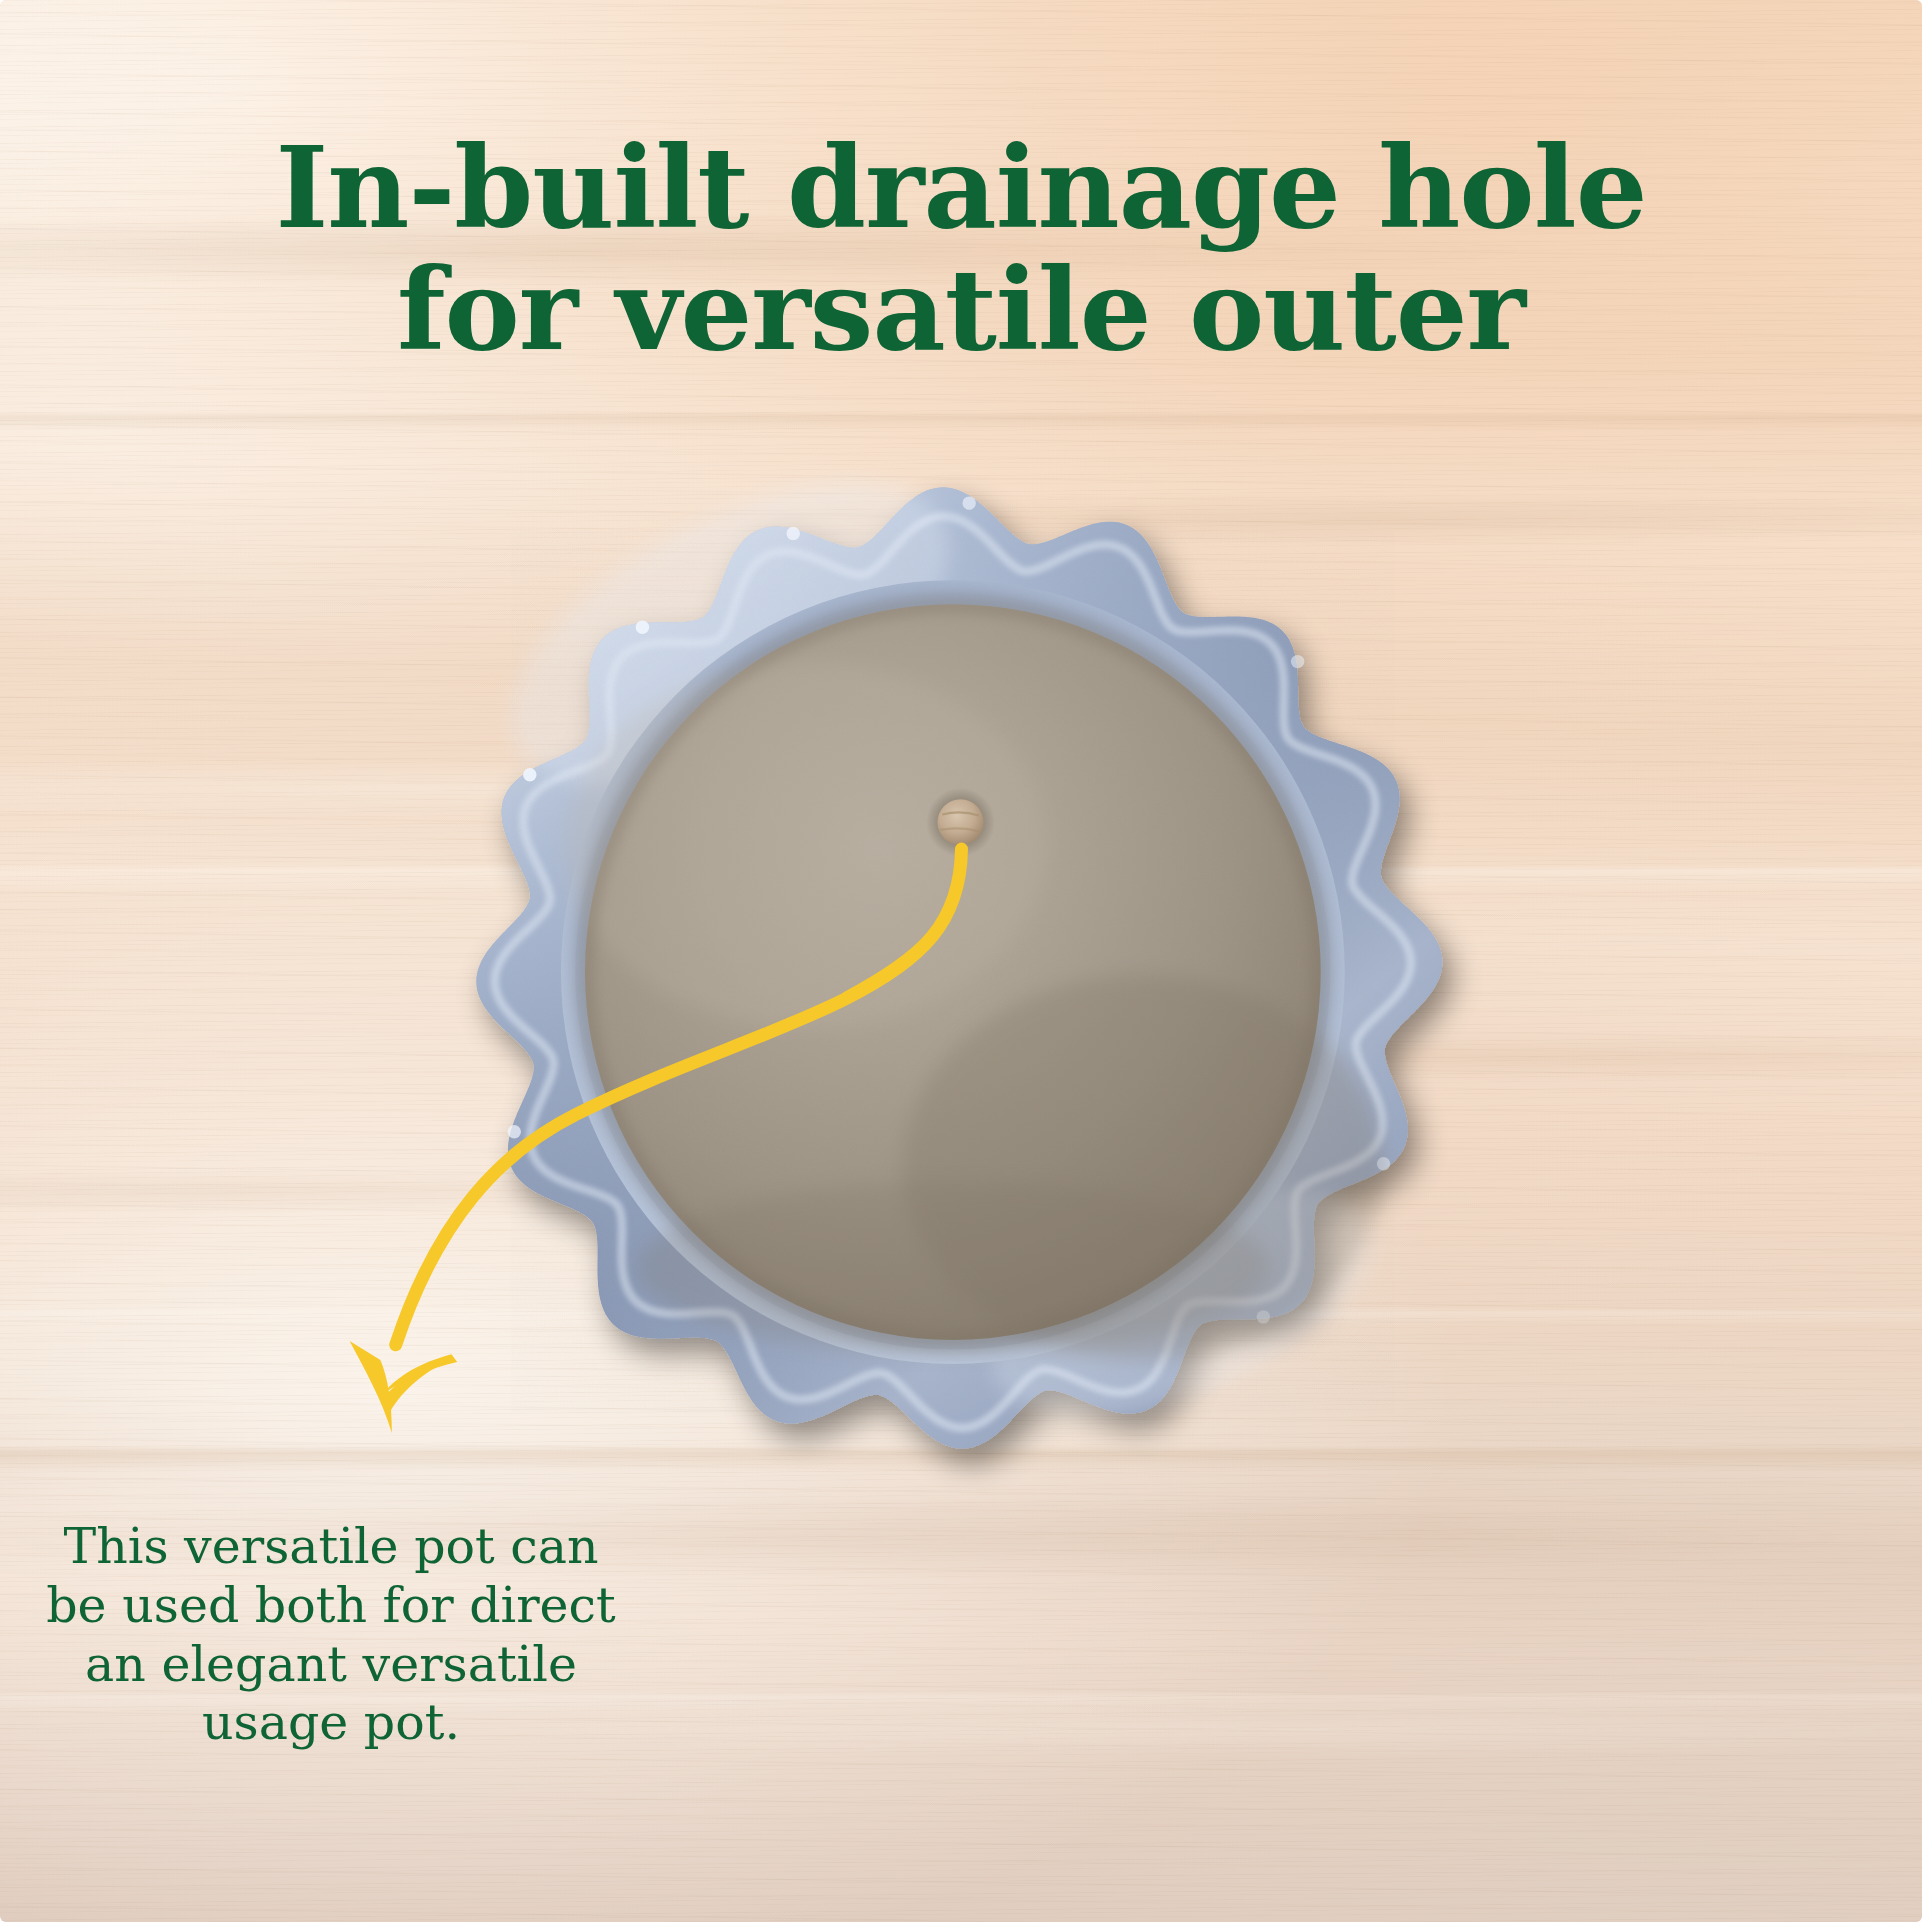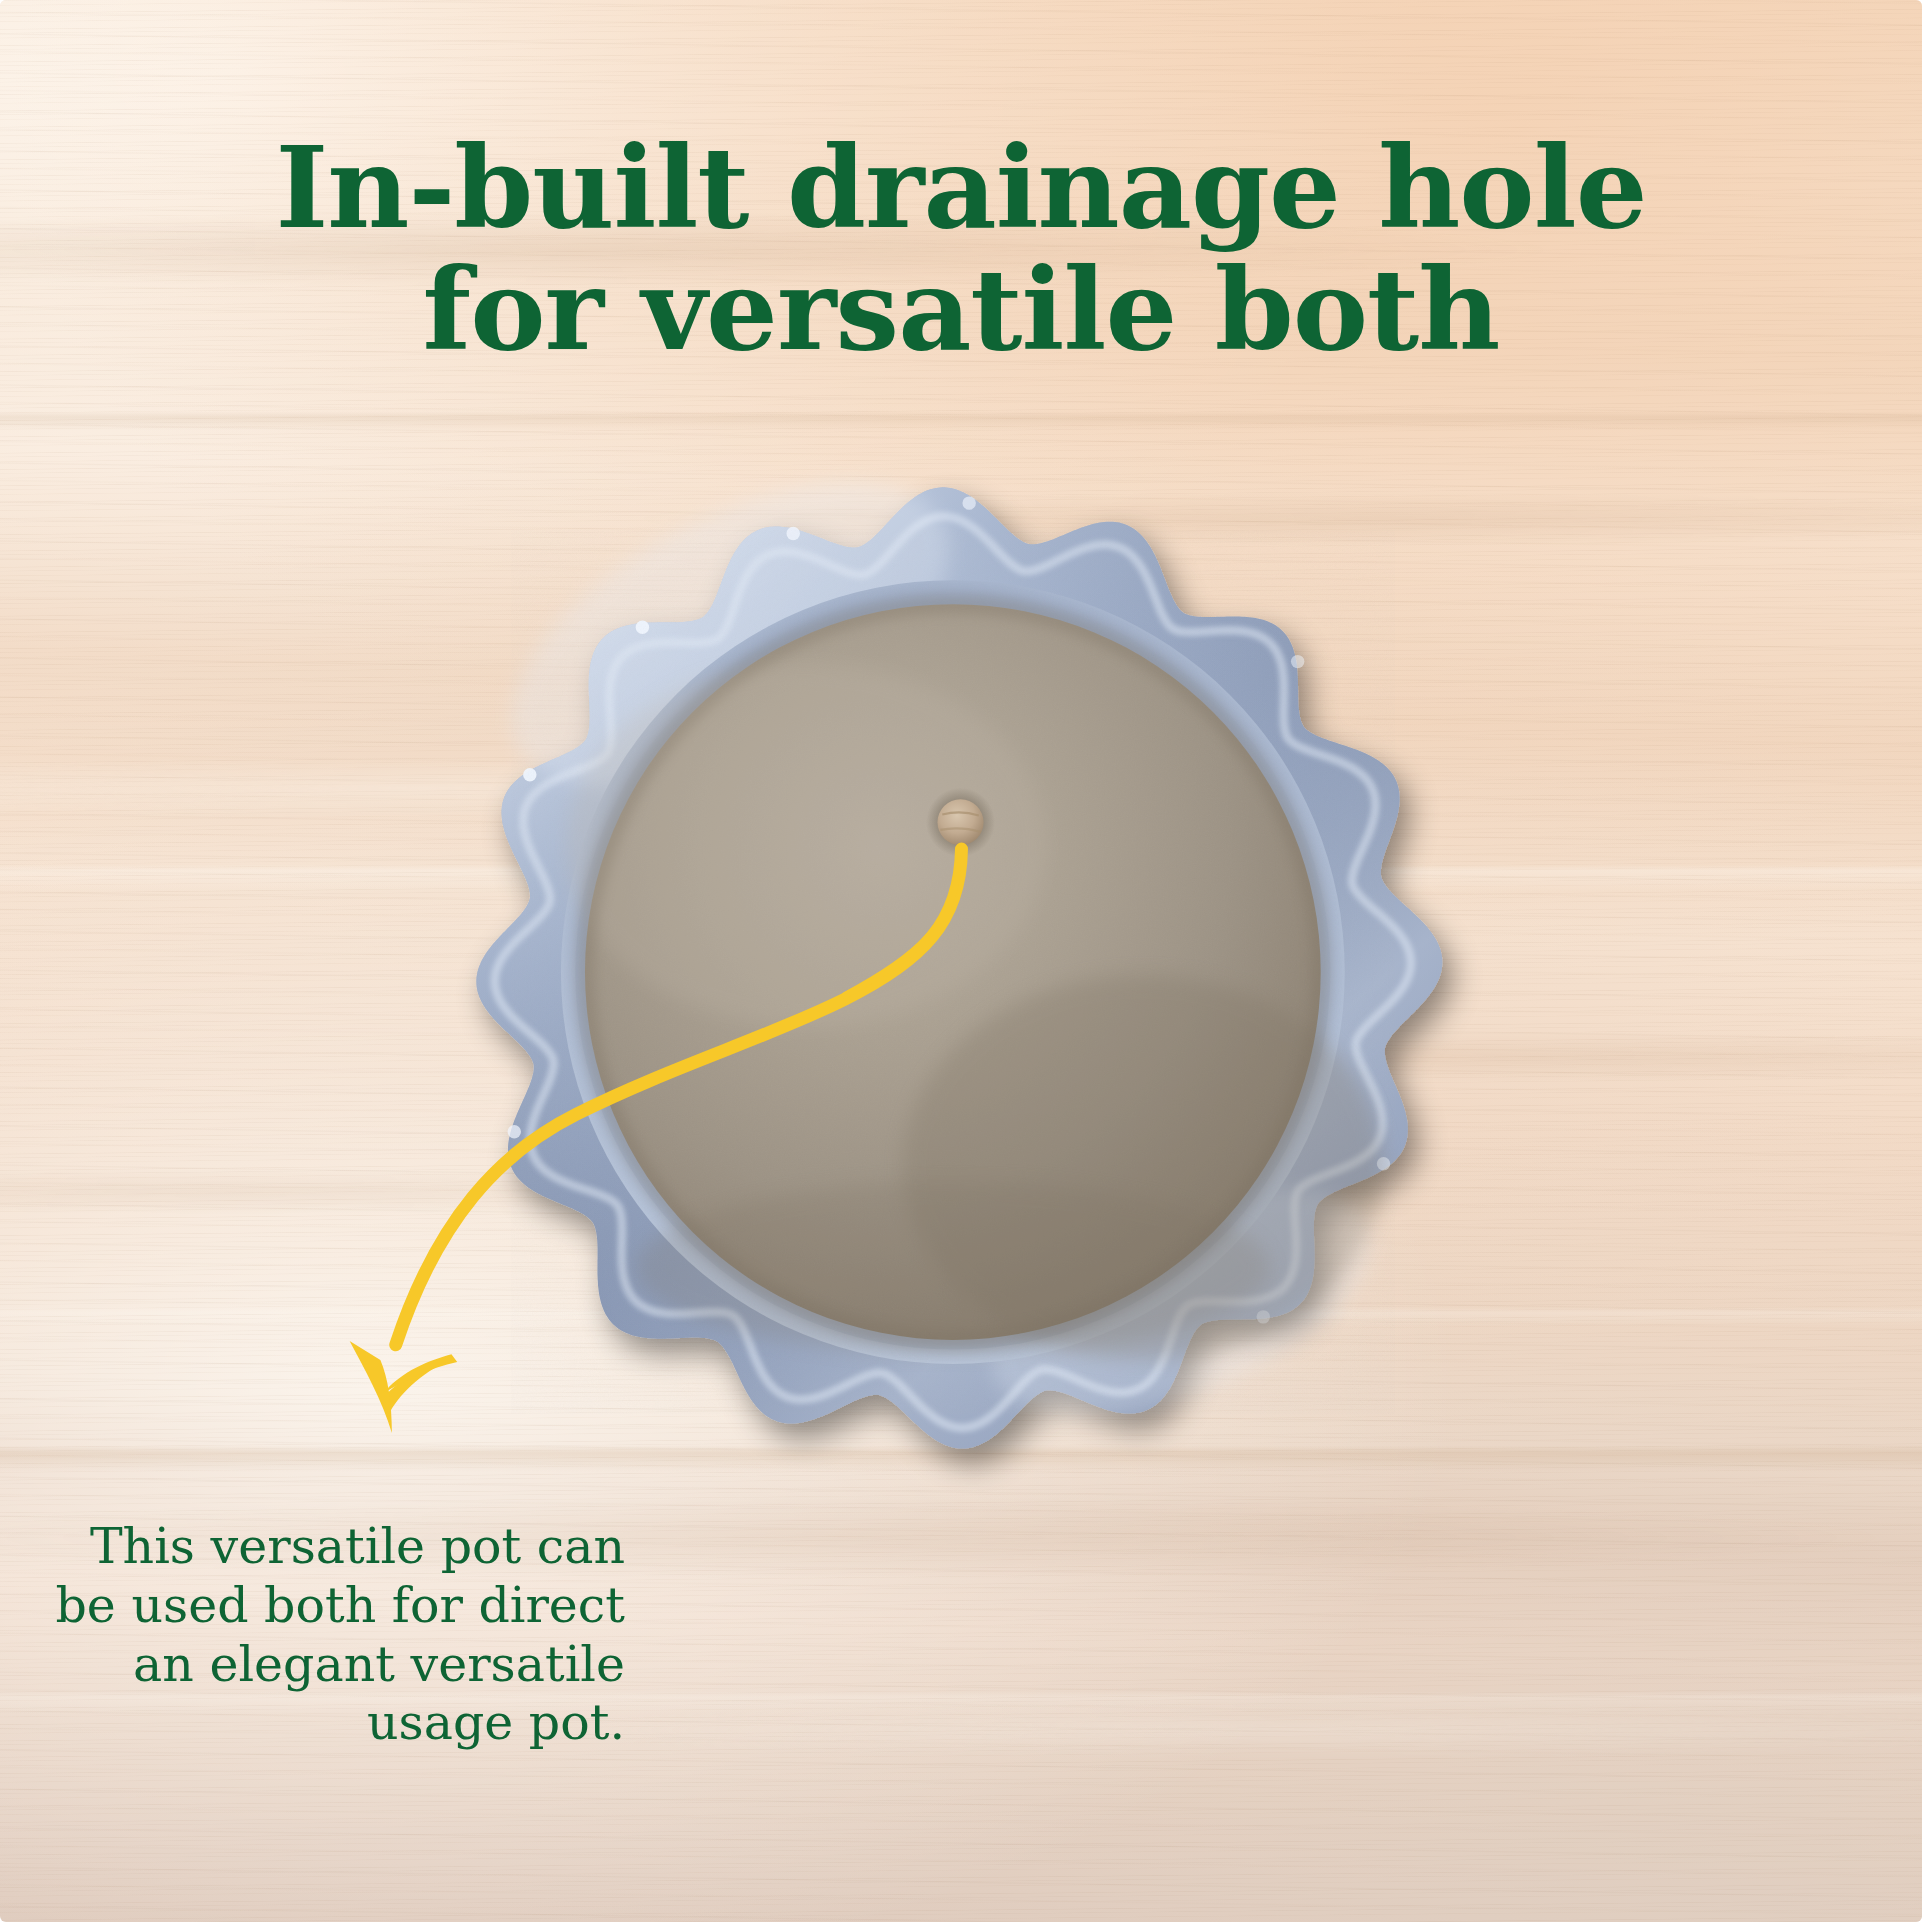--- a/index.html
+++ b/index.html
@@ -116,21 +116,21 @@
     text-rendering:optimizeLegibility;
   }
   .headline .l2{display:block;}
 
   
   .caption{
     position:absolute;
     left:37px;
     top:1518px;
     width:588px;
-    text-align:right;
+    text-align:center;
     color:#0e6434;
     font-family:"DejaVu Serif", serif;
     font-weight:400;
     font-size:49px;
     line-height:1.20;
   }
   .caption span{display:block;}
 </style>
 </head>
 <body>
@@ -275,21 +275,21 @@
                C 380 1426, 398 1458, 408 1492
                C 408 1462, 404 1434, 396 1416 Z" fill="#f7c829"></path>
       <path d="M470 1410
                C 440 1418, 414 1432, 400 1450
                C 420 1438, 448 1424, 476 1418 Z" fill="#f7c829"></path>
     </g>
   </svg>
 
   <div class="headline">
     <span class="l1">In-built drainage hole</span>
-    <span class="l2">for versatile both</span>
+    <span class="l2">for versatile outer</span>
   </div>
 
   <div class="caption">
     <span>This versatile pot can</span>
     <span>be used both for direct</span>
     <span>an elegant versatile</span>
     <span>usage pot.</span>
   </div>
 
 </div>

